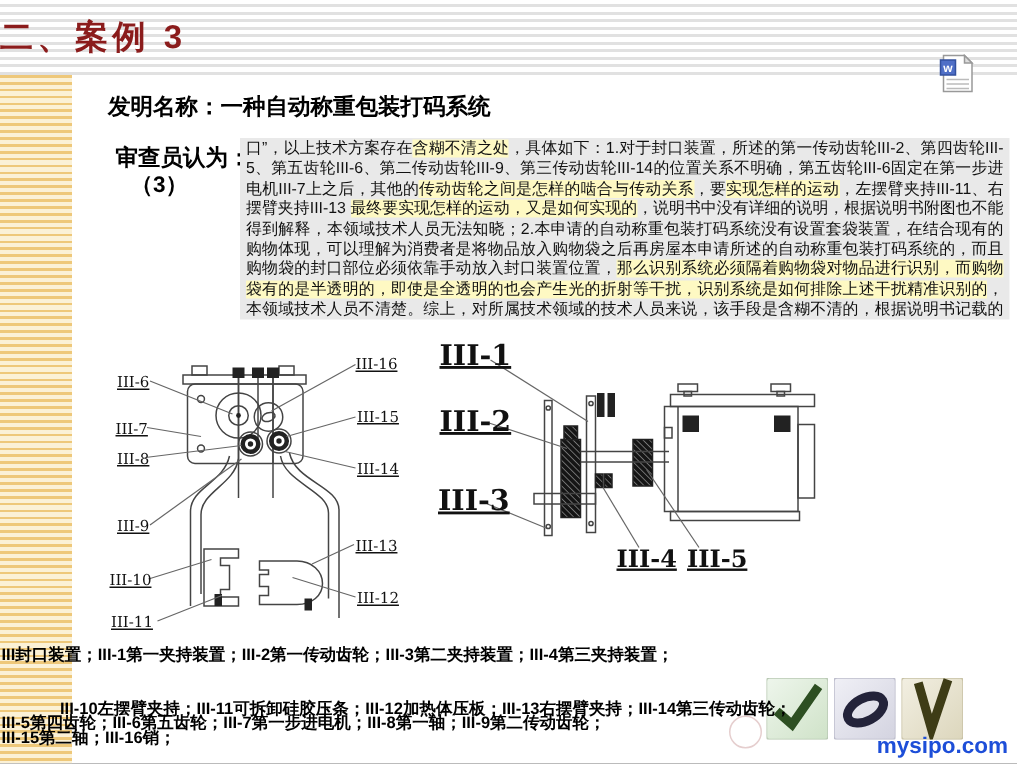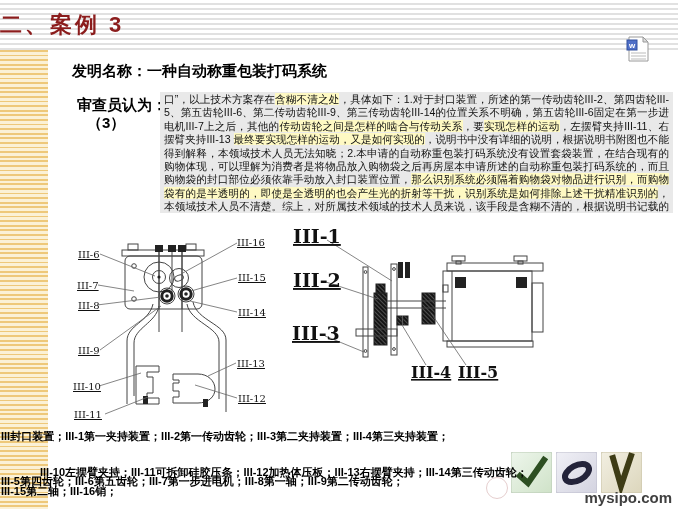--- a/index.html
+++ b/index.html
@@ -33,21 +33,21 @@
   .lblL{font-size:19px;font-weight:bold;}
   .lblM{font-size:16px;font-weight:bold;}
   .cap{position:absolute;left:1px;font-size:11px;font-weight:bold;color:#000;white-space:nowrap;z-index:3;}
   .cap1{top:429px;}.cap2{top:450px;margin-top:24px;}.cap3{top:465px;margin-left:39px;}.cap4{top:484px;}
   .logo{position:absolute;top:452px;width:41px;height:41px;z-index:2;}
   .logo1{left:511px;}.logo2{left:556px;}.logo3{left:601px;}
   .watermark{position:absolute;left:436px;top:472px;font-size:17px;font-weight:bold;
              color:#b0b0b0;letter-spacing:1px;z-index:4;white-space:nowrap;}
   .stamp{position:absolute;left:486px;top:477px;width:20px;height:20px;border:1.5px solid #cfa5a5;
          border-radius:50%;opacity:.55;z-index:4;}
-  .site{position:absolute;right:6px;top:489px;font-size:15px;font-weight:bold;color:#404040;z-index:4;}
+  .site{position:absolute;right:6px;top:489px;font-size:15px;font-weight:bold;color:#1d4ed8;z-index:4;}
 </style>
 </head>
 <body>
 
 <div class="slide">
 
   <div class="topband">
     <h1 class="title">二、案例 3</h1>
   </div>
 

